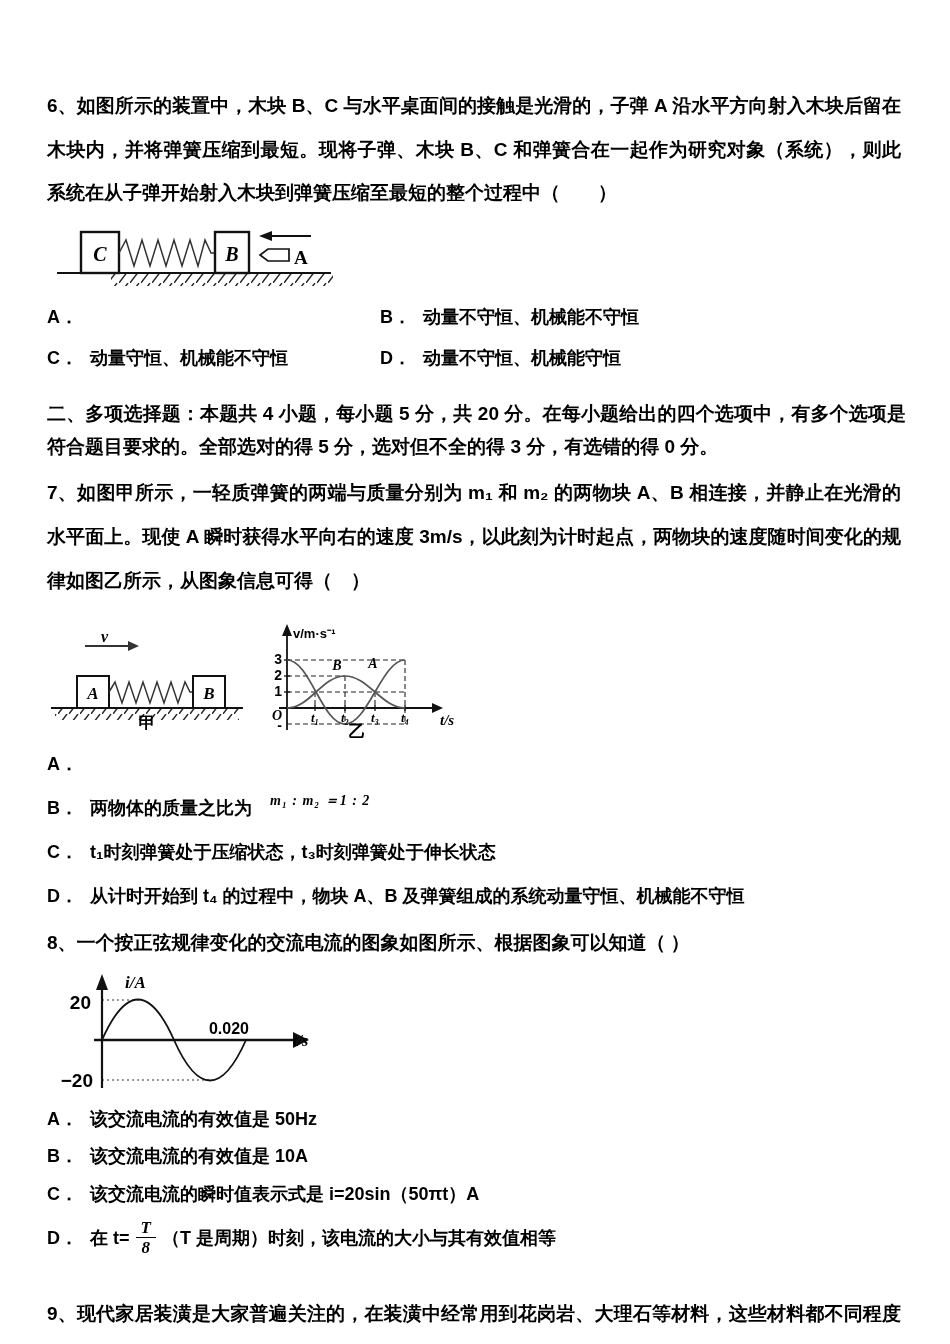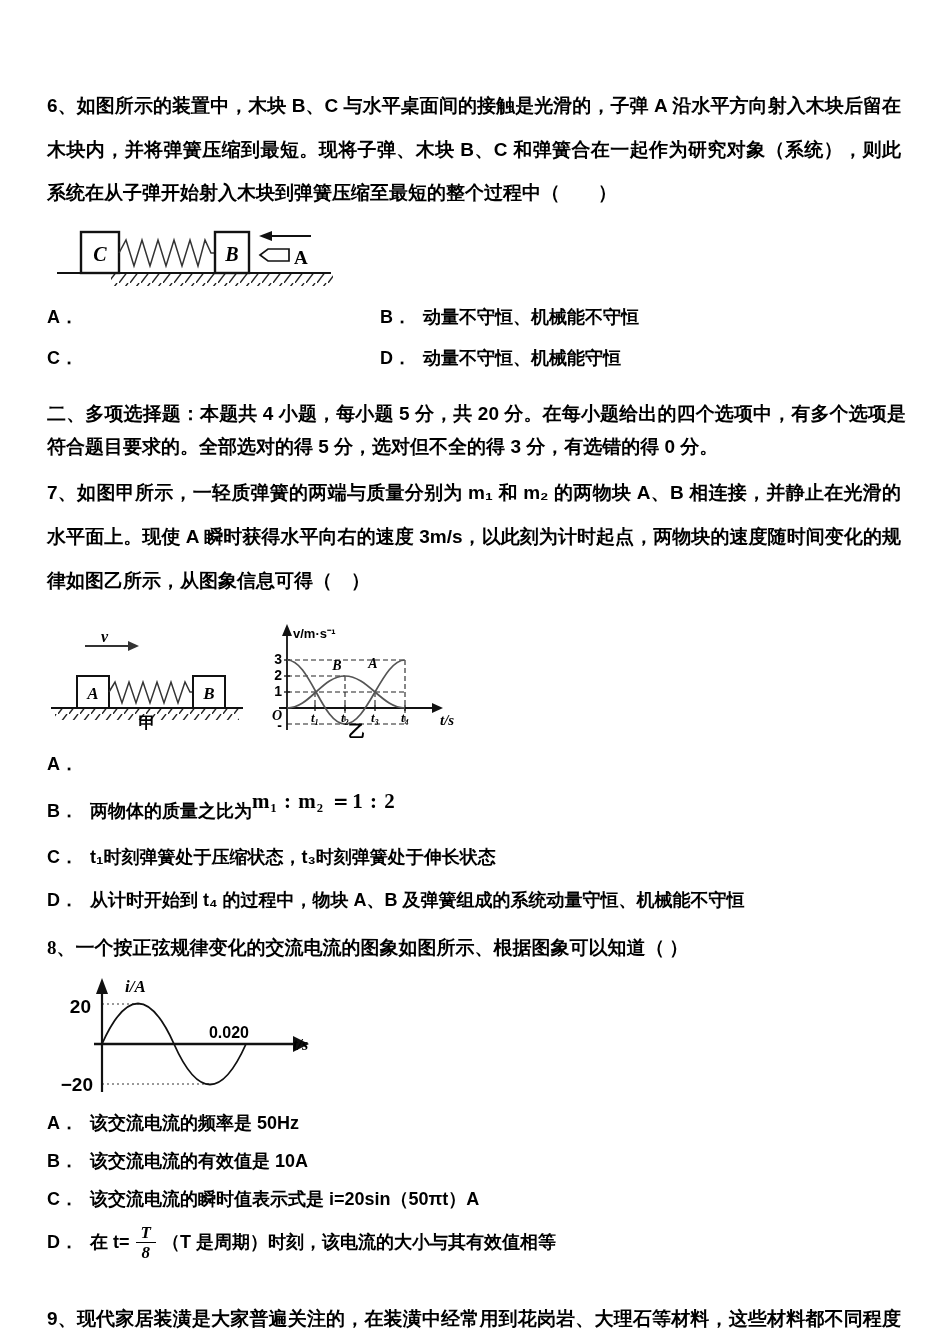--- a/index.html
+++ b/index.html
@@ -13,22 +13,22 @@
   .stem{font-size:19px;line-height:2.3;text-align:justify;margin:0 5px 4px 0;}
   .section-head{font-size:19px;line-height:1.75;text-align:justify;margin:24px 0 8px 0;}
   .fig-wrap{margin:8px 0 10px 6px;}
   .opt{display:flex;align-items:baseline;font-size:18px;line-height:1.6;margin:0 0 15px 0;}
   .opt-label{margin-right:12px;white-space:nowrap;}
   .q6-grid{display:grid;grid-template-columns:333px 1fr;row-gap:12px;font-size:18px;line-height:1.6;margin:4px 0 14px 0;}
   .cell{display:flex;align-items:baseline;}
   .figs-row{display:flex;align-items:flex-start;gap:10px;margin:6px 0 12px 0;}
   .jia-wrap{margin-top:22px;}
   .formula{
-    font-family:"Liberation Serif",serif;font-weight:bold;
-    position:relative;top:-9px;font-size:21px;margin-left:0;letter-spacing:1px;
+    font-family:"Liberation Serif",serif;font-style:italic;font-weight:bold;
+    position:relative;top:-9px;font-size:14px;margin-left:18px;letter-spacing:1px;
   }
   .frac{
     display:inline-flex;flex-direction:column;align-items:center;
     vertical-align:-19px;line-height:1.15;margin:0 6px;
     font-family:"Liberation Serif",serif;font-style:italic;font-size:17px;
   }
   .frac .num{border-bottom:1.6px solid #000;padding:0 5px;}
   svg{display:block;}
   .svg-var{font-family:"Liberation Serif",serif;font-style:italic;font-weight:bold;}
   .svg-lab{font-family:"Liberation Sans",sans-serif;font-weight:bold;}
@@ -68,20 +68,21 @@
     <div class="q6-grid">
       <div class="cell">
         <span class="opt-label">A．</span>
       </div>
       <div class="cell">
         <span class="opt-label">B．</span>
         <span>动量不守恒、机械能不守恒</span>
       </div>
       <div class="cell">
         <span class="opt-label">C．</span>
+        <span>动量守恒、机械能不守恒</span>
       </div>
       <div class="cell">
         <span class="opt-label">D．</span>
         <span>动量不守恒、机械能守恒</span>
       </div>
     </div>
   </div>
 
   <p class="section-head">二、多项选择题：本题共 4 小题，每小题 5 分，共 20 分。在每小题给出的四个选项中，有多个选项是符合题目要求的。全部选对的得 5 分，选对但不全的得 3 分，有选错的得 0 分。</p>
 
@@ -174,21 +175,21 @@
         <span>t₁时刻弹簧处于压缩状态，t₃时刻弹簧处于伸长状态</span>
       </div>
       <div class="opt">
         <span class="opt-label">D．</span>
         <span>从计时开始到 t₄ 的过程中，物块 A、B 及弹簧组成的系统动量守恒、机械能不守恒</span>
       </div>
     </div>
   </div>
 
   <div>
-    <p class="stem" style="line-height:1.9;font-family:Liberation Serif, serif;">8、一个按正弦规律变化的交流电流的图象如图所示、根据图象可以知道（ ）</p>
+    <p class="stem" style="line-height:1.9;">8、一个按正弦规律变化的交流电流的图象如图所示、根据图象可以知道（ ）</p>
 
     <div class="q8-wrap">
       <svg width="275" height="125" viewBox="0 0 275 125">
 
         <line x1="55" y1="32" x2="93" y2="32" stroke="#333" stroke-width="1.2" stroke-dasharray="2,3"></line>
         <line x1="55" y1="112" x2="165" y2="112" stroke="#333" stroke-width="1.2" stroke-dasharray="2,3"></line>
 
         <line x1="55" y1="120" x2="55" y2="14" stroke="#111" stroke-width="2.2"></line>
         <polygon points="55,6 49,22 61,22" fill="#111"></polygon>
         <line x1="47" y1="72" x2="248" y2="72" stroke="#111" stroke-width="2.4"></line>
@@ -200,21 +201,21 @@
         <text x="44" y="41" text-anchor="end" font-size="19" class="svg-lab">20</text>
         <text x="46" y="119" text-anchor="end" font-size="19" class="svg-lab">−20</text>
         <text x="182" y="66" text-anchor="middle" font-size="16" class="svg-lab">0.020</text>
         <text x="246" y="78" font-size="16" class="svg-var">t/s</text>
       </svg>
     </div>
 
     <div class="q8-opts">
       <div class="opt">
         <span class="opt-label">A．</span>
-        <span>该交流电流的频率是 50Hz</span>
+        <span>该交流电流的有效值是 50Hz</span>
       </div>
       <div class="opt">
         <span class="opt-label">B．</span>
         <span>该交流电流的有效值是 10A</span>
       </div>
       <div class="opt">
         <span class="opt-label">C．</span>
         <span>该交流电流的瞬时值表示式是 i=20sin（50πt）A</span>
       </div>
       <div class="opt opt-d8">

